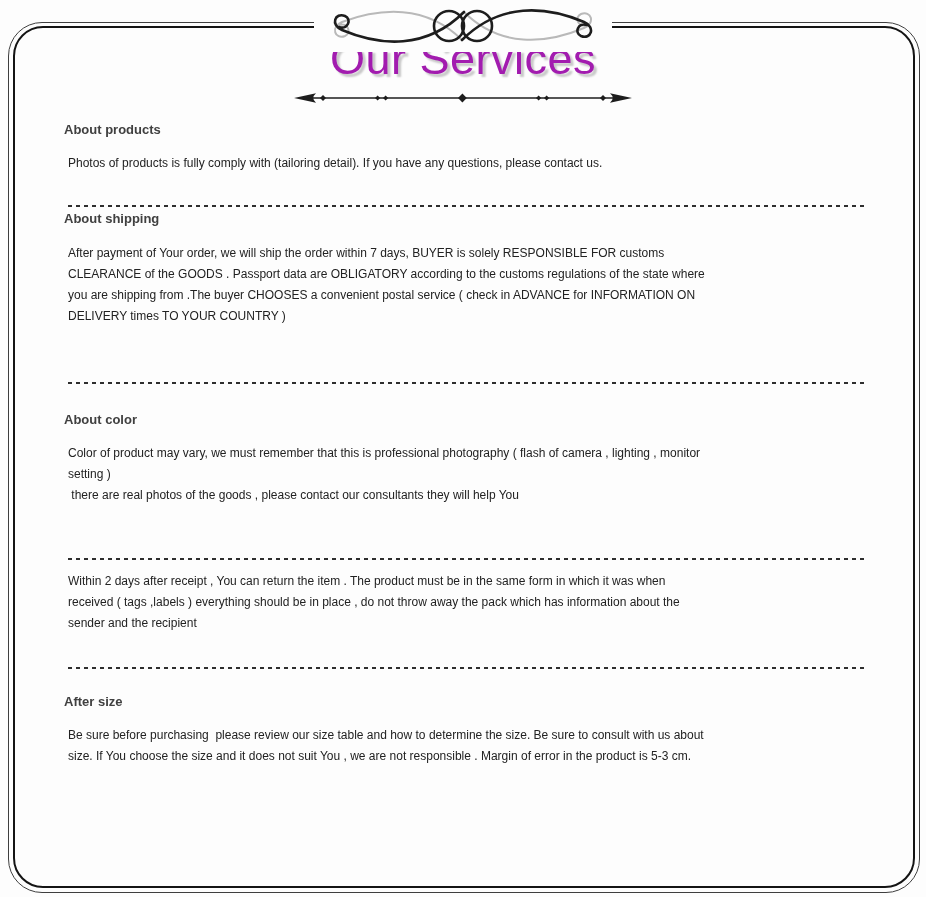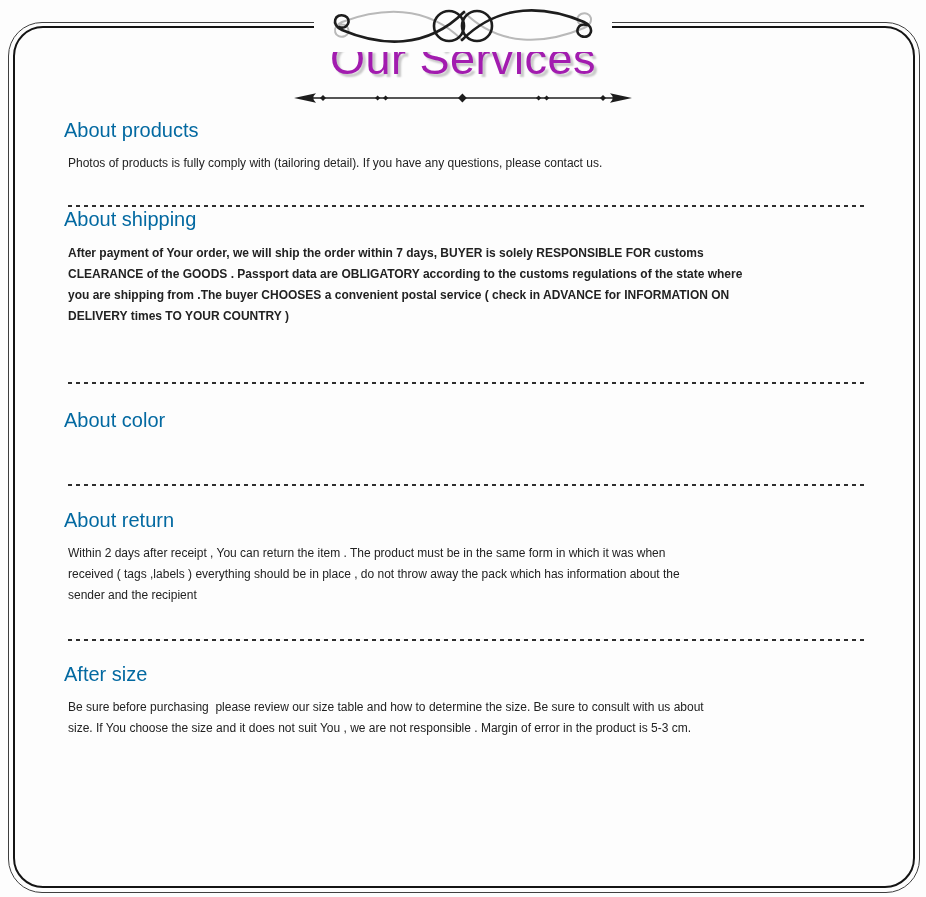--- a/index.html
+++ b/index.html
@@ -52,45 +52,45 @@
     letter-spacing: 0.5px;
   }
   .title-divider {
     display: block;
     margin: 5px auto 0 auto;
   }
   .sections {
     padding: 0 48px 0 68px;
   }
   .section-heading {
-    font-size: 20px;
-    font-weight: normal;
+    font-size: 13px;
+    font-weight: bold;
     line-height: 24px;
-    color: #0369a1;
+    color: #404040;
     margin: 0 0 0 -4px;
   }
   .section-body {
     font-size: 12px;
     line-height: 21px;
     color: #222222;
     white-space: pre-wrap;
     width: 810px;
     margin: 0;
   }
   .dashed-sep {
     width: 796px;
     height: 2px;
     background: repeating-linear-gradient(90deg, #2e2e2e 0 4px, transparent 4px 8px);
   }
   
   .h-1 { margin-top: 12px; }
   .b-1 { margin-top: 11px; }
   .sep-1 { margin-top: 31px; }
   .h-2 { }
-  .b-2 { margin-top: 12px; font-weight: bold; }
+  .b-2 { margin-top: 12px; }
   .sep-2 { margin-top: 55px; }
   .h-3 { margin-top: 24px; }
   .b-3 { margin-top: 11px; }
   .sep-3 { margin-top: 52px; }
   .h-4 { margin-top: 22px; }
   .b-4 { margin-top: 11px; }
   .sep-4 { margin-top: 33px; }
   .h-5 { margin-top: 21px; }
   .b-5 { margin-top: 11px; }
 </style>
@@ -146,26 +146,28 @@
         <p class="section-body b-2">After payment of Your order, we will ship the order within 7 days, BUYER is solely RESPONSIBLE FOR customs
 CLEARANCE of the GOODS . Passport data are OBLIGATORY according to the customs regulations of the state where
 you are shipping from .The buyer CHOOSES a convenient postal service ( check in ADVANCE for INFORMATION ON
 DELIVERY times TO YOUR COUNTRY )</p>
       </div>
 
       <div class="dashed-sep sep-2"></div>
 
       <div>
         <h2 class="section-heading h-3">About color</h2>
+        <p class="section-body b-3">Color of product may vary, we must remember that this is professional photography ( flash of camera , lighting , monitor
+setting )
+ there are real photos of the goods , please contact our consultants they will help You</p>
       </div>
 
       <div class="dashed-sep sep-3"></div>
 
       <div>
-        <h2 class="section-heading h-4">About return</h2>
         <p class="section-body b-4">Within 2 days after receipt , You can return the item . The product must be in the same form in which it was when
 received ( tags ,labels ) everything should be in place , do not throw away the pack which has information about the
 sender and the recipient</p>
       </div>
 
       <div class="dashed-sep sep-4"></div>
 
       <div>
         <h2 class="section-heading h-5">After size</h2>
         <p class="section-body b-5">Be sure before purchasing  please review our size table and how to determine the size. Be sure to consult with us about

